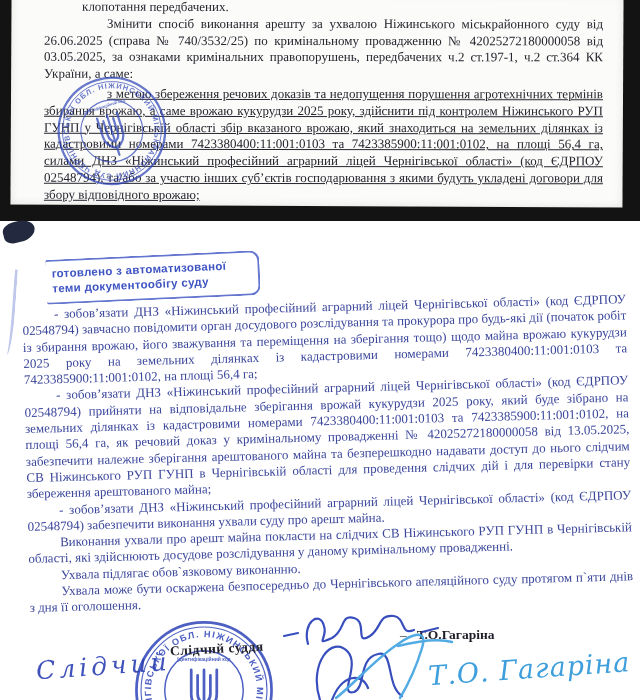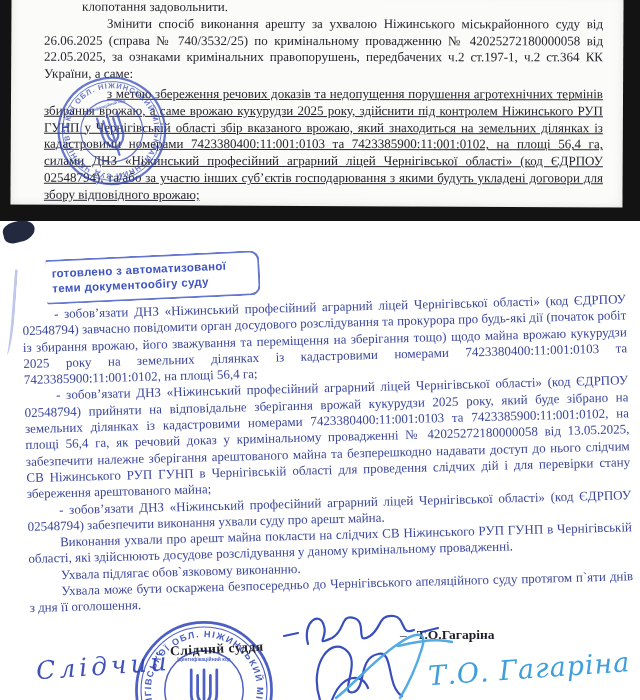--- a/index.html
+++ b/index.html
@@ -63,22 +63,22 @@
 </style>
 </head>
 <body>
 
 <div class="page">
 
   <div class="photo">
     <div class="paper">
       <div class="photo-heading">постановила:</div>
       <div class="photo-text">
-        <p class="pt-ind38">клопотання задовольнити.</p>
-        <p class="pt-ind63">Змінити спосіб виконання арешту за ухвалою Ніжинського міськрайонного суду від 26.06.2025 (справа № 740/3532/25) по кримінальному провадженню № 42025272180000058 від 22.05.2025, за ознаками кримінальних правопорушень, передбачених ч.2 ст.197-1, ч.2 ст.364 КК України, а саме:</p>
+        <p class="pt-ind38">клопотання передбачених.</p>
+        <p class="pt-ind63">Змінити спосіб виконання арешту за ухвалою Ніжинського міськрайонного суду від 26.06.2025 (справа № 740/3532/25) по кримінальному провадженню № 42025272180000058 від 03.05.2025, за ознаками кримінальних правопорушень, передбачених ч.2 ст.197-1, ч.2 ст.364 КК України, а саме:</p>
         <p class="pt-ind63 pt-gap">з метою збереження речових доказів та недопущення порушення агротехнічних термінів збирання врожаю, а саме врожаю кукурудзи 2025 року, здійснити під контролем Ніжинського РУП ГУНП у Чернігівській області збір вказаного врожаю, який знаходиться на земельних ділянках із кадастровими номерами 7423380400:11:001:0103 та 7423385900:11:001:0102, на площі 56,4 га, силами ДНЗ «Ніжинський професійний аграрний ліцей Чернігівської області» (код ЄДРПОУ 02548794), та/або за участю інших суб’єктів господарювання з якими будуть укладені договори для збору відповідного врожаю;</p>
       </div>
 
       <svg class="stamp-top stamp-svg" viewBox="0 0 160 160">
         <defs>
           <path id="ringTop" d="M80,22 a58,58 0 1,1 -0.1,0"></path>
         </defs>
         <circle cx="80" cy="80" r="72" fill="none" stroke="#2e44b8" stroke-width="3"></circle>
         <circle cx="80" cy="80" r="67" fill="none" stroke="#2e44b8" stroke-width="1.2"></circle>
         <circle cx="80" cy="80" r="42" fill="none" stroke="#2e44b8" stroke-width="1.6"></circle>

